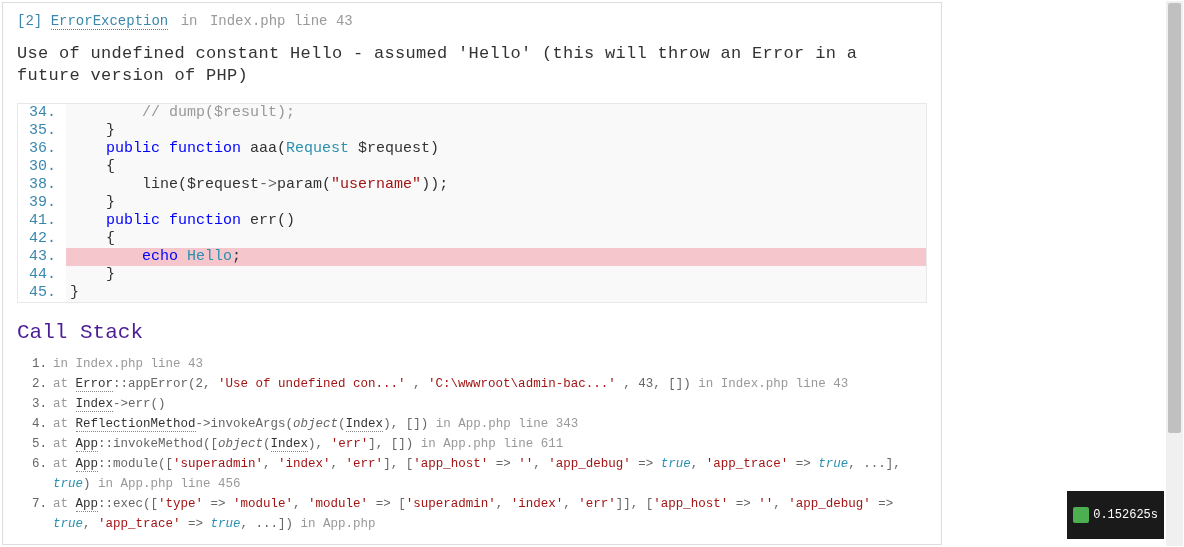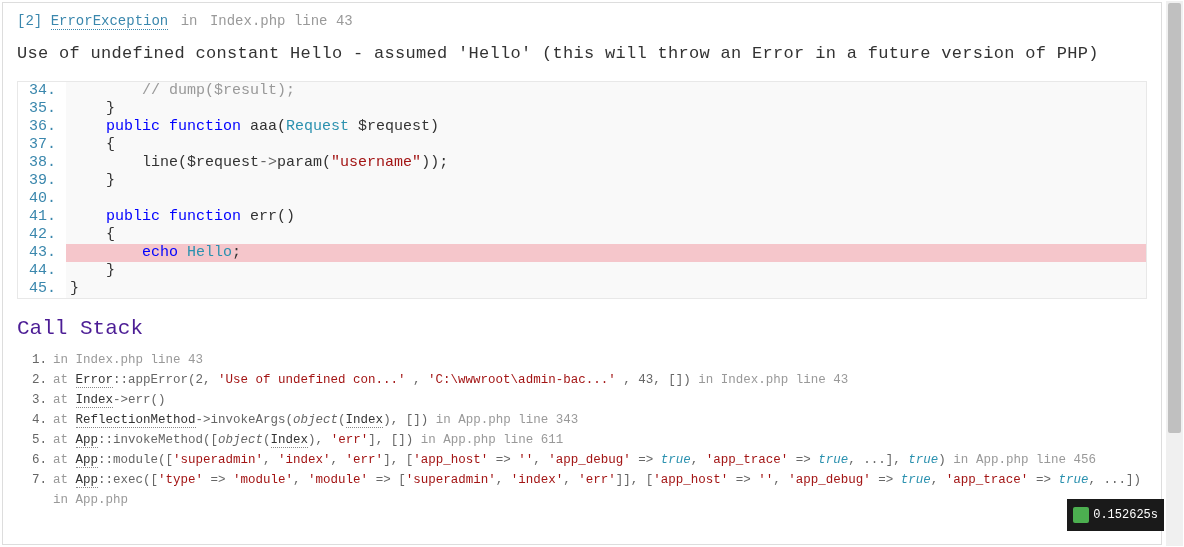--- a/index.html
+++ b/index.html
@@ -10,21 +10,21 @@
   color: #333;
   width: 1184px;
   height: 547px;
   overflow: hidden;
   position: relative;
 }
 .container {
   border: 1px solid #ddd;
   margin: 2px;
   padding: 0;
-  width: 1160px;
+  width: 940px;
   height: 543px;
   overflow-y: auto;
   overflow-x: hidden;
 }
 .error-header {
   padding: 10px 14px 6px 14px;
 }
 .error-tag {
   color: #3a87ad;
   font-size: 14px;
@@ -121,25 +121,25 @@
   right: 2px;
   top: 2px;
   width: 13px;
   height: 430px;
   background: #c0c0c0;
   border-radius: 2px;
 }
 .timer-badge {
   position: absolute;
   right: 20px;
-  bottom: 16px;
+  bottom: 8px;
   background: #1a1a1a;
   color: #fff;
   font-size: 12px;
-  padding: 8px 6px;
+  padding: 16px 6px;
   display: flex;
   align-items: center;
 }
 .timer-badge .icon {
   width: 16px;
   height: 16px;
   background: #4caf50;
   margin-right: 4px;
   border-radius: 2px;
 }
@@ -167,34 +167,30 @@
       </div>
       <div class="code-line">
         <div class="lineno">35.</div>
         <div class="code-content">    <span class="tk-punct">}</span></div>
       </div>
       <div class="code-line">
         <div class="lineno">36.</div>
         <div class="code-content">    <span class="tk-keyword">public</span><span></span><span class="tk-keyword"> function</span><span class="tk-func"> aaa</span><span class="tk-punct">(</span><span class="tk-class">Request</span><span class="tk-var"> $request</span><span class="tk-punct">)</span></div>
       </div>
       <div class="code-line">
-        <div class="lineno">37.</div>
+        <div class="lineno">30.</div>
         <div class="code-content">    <span class="tk-punct">{</span></div>
       </div>
       <div class="code-line">
         <div class="lineno">38.</div>
         <div class="code-content">        <span class="tk-func">line</span><span class="tk-punct">(</span><span class="tk-var">$request</span><span class="tk-op">-&gt;</span><span class="tk-func">param</span><span class="tk-punct">(</span><span class="tk-string">"username"</span><span class="tk-punct">));</span></div>
       </div>
       <div class="code-line">
         <div class="lineno">39.</div>
         <div class="code-content">    <span class="tk-punct">}</span></div>
-      </div>
-      <div class="code-line">
-        <div class="lineno">40.</div>
-        <div class="code-content"></div>
       </div>
       <div class="code-line">
         <div class="lineno">41.</div>
         <div class="code-content">    <span class="tk-keyword">public</span><span class="tk-keyword"> function</span><span class="tk-func"> err</span><span class="tk-punct">()</span></div>
       </div>
       <div class="code-line">
         <div class="lineno">42.</div>
         <div class="code-content">    <span class="tk-punct">{</span></div>
       </div>
       <div class="code-line highlight">

